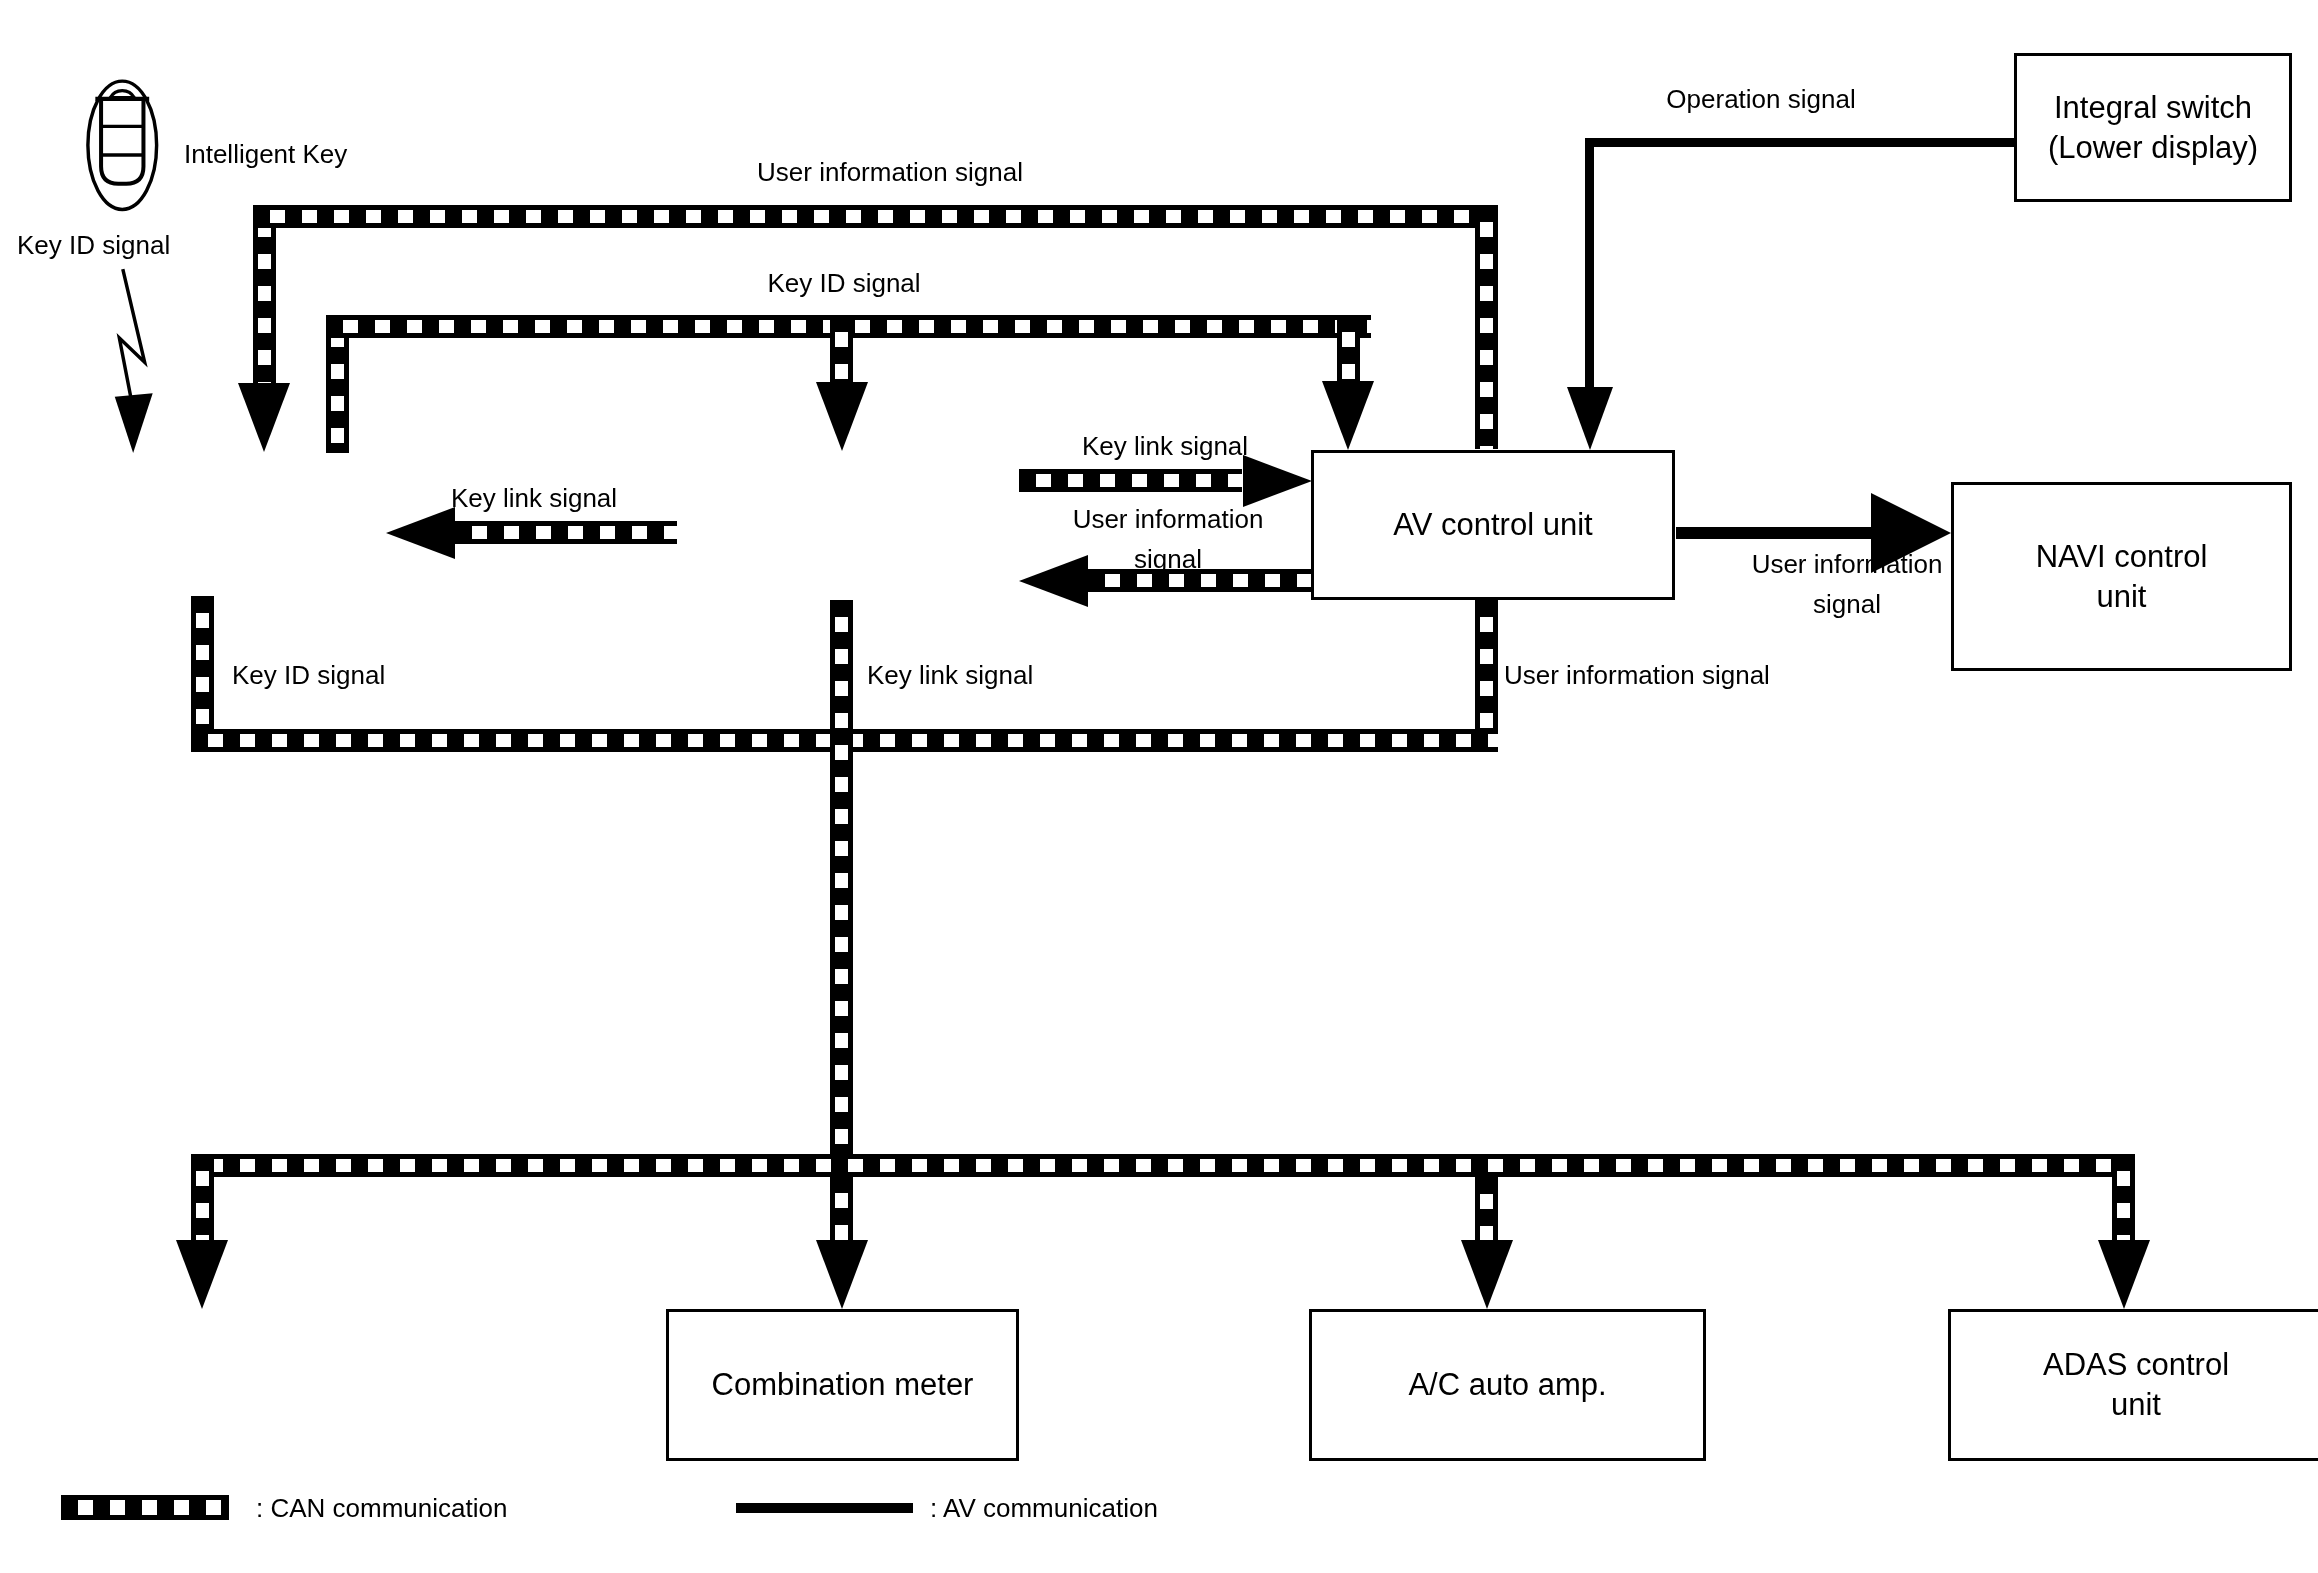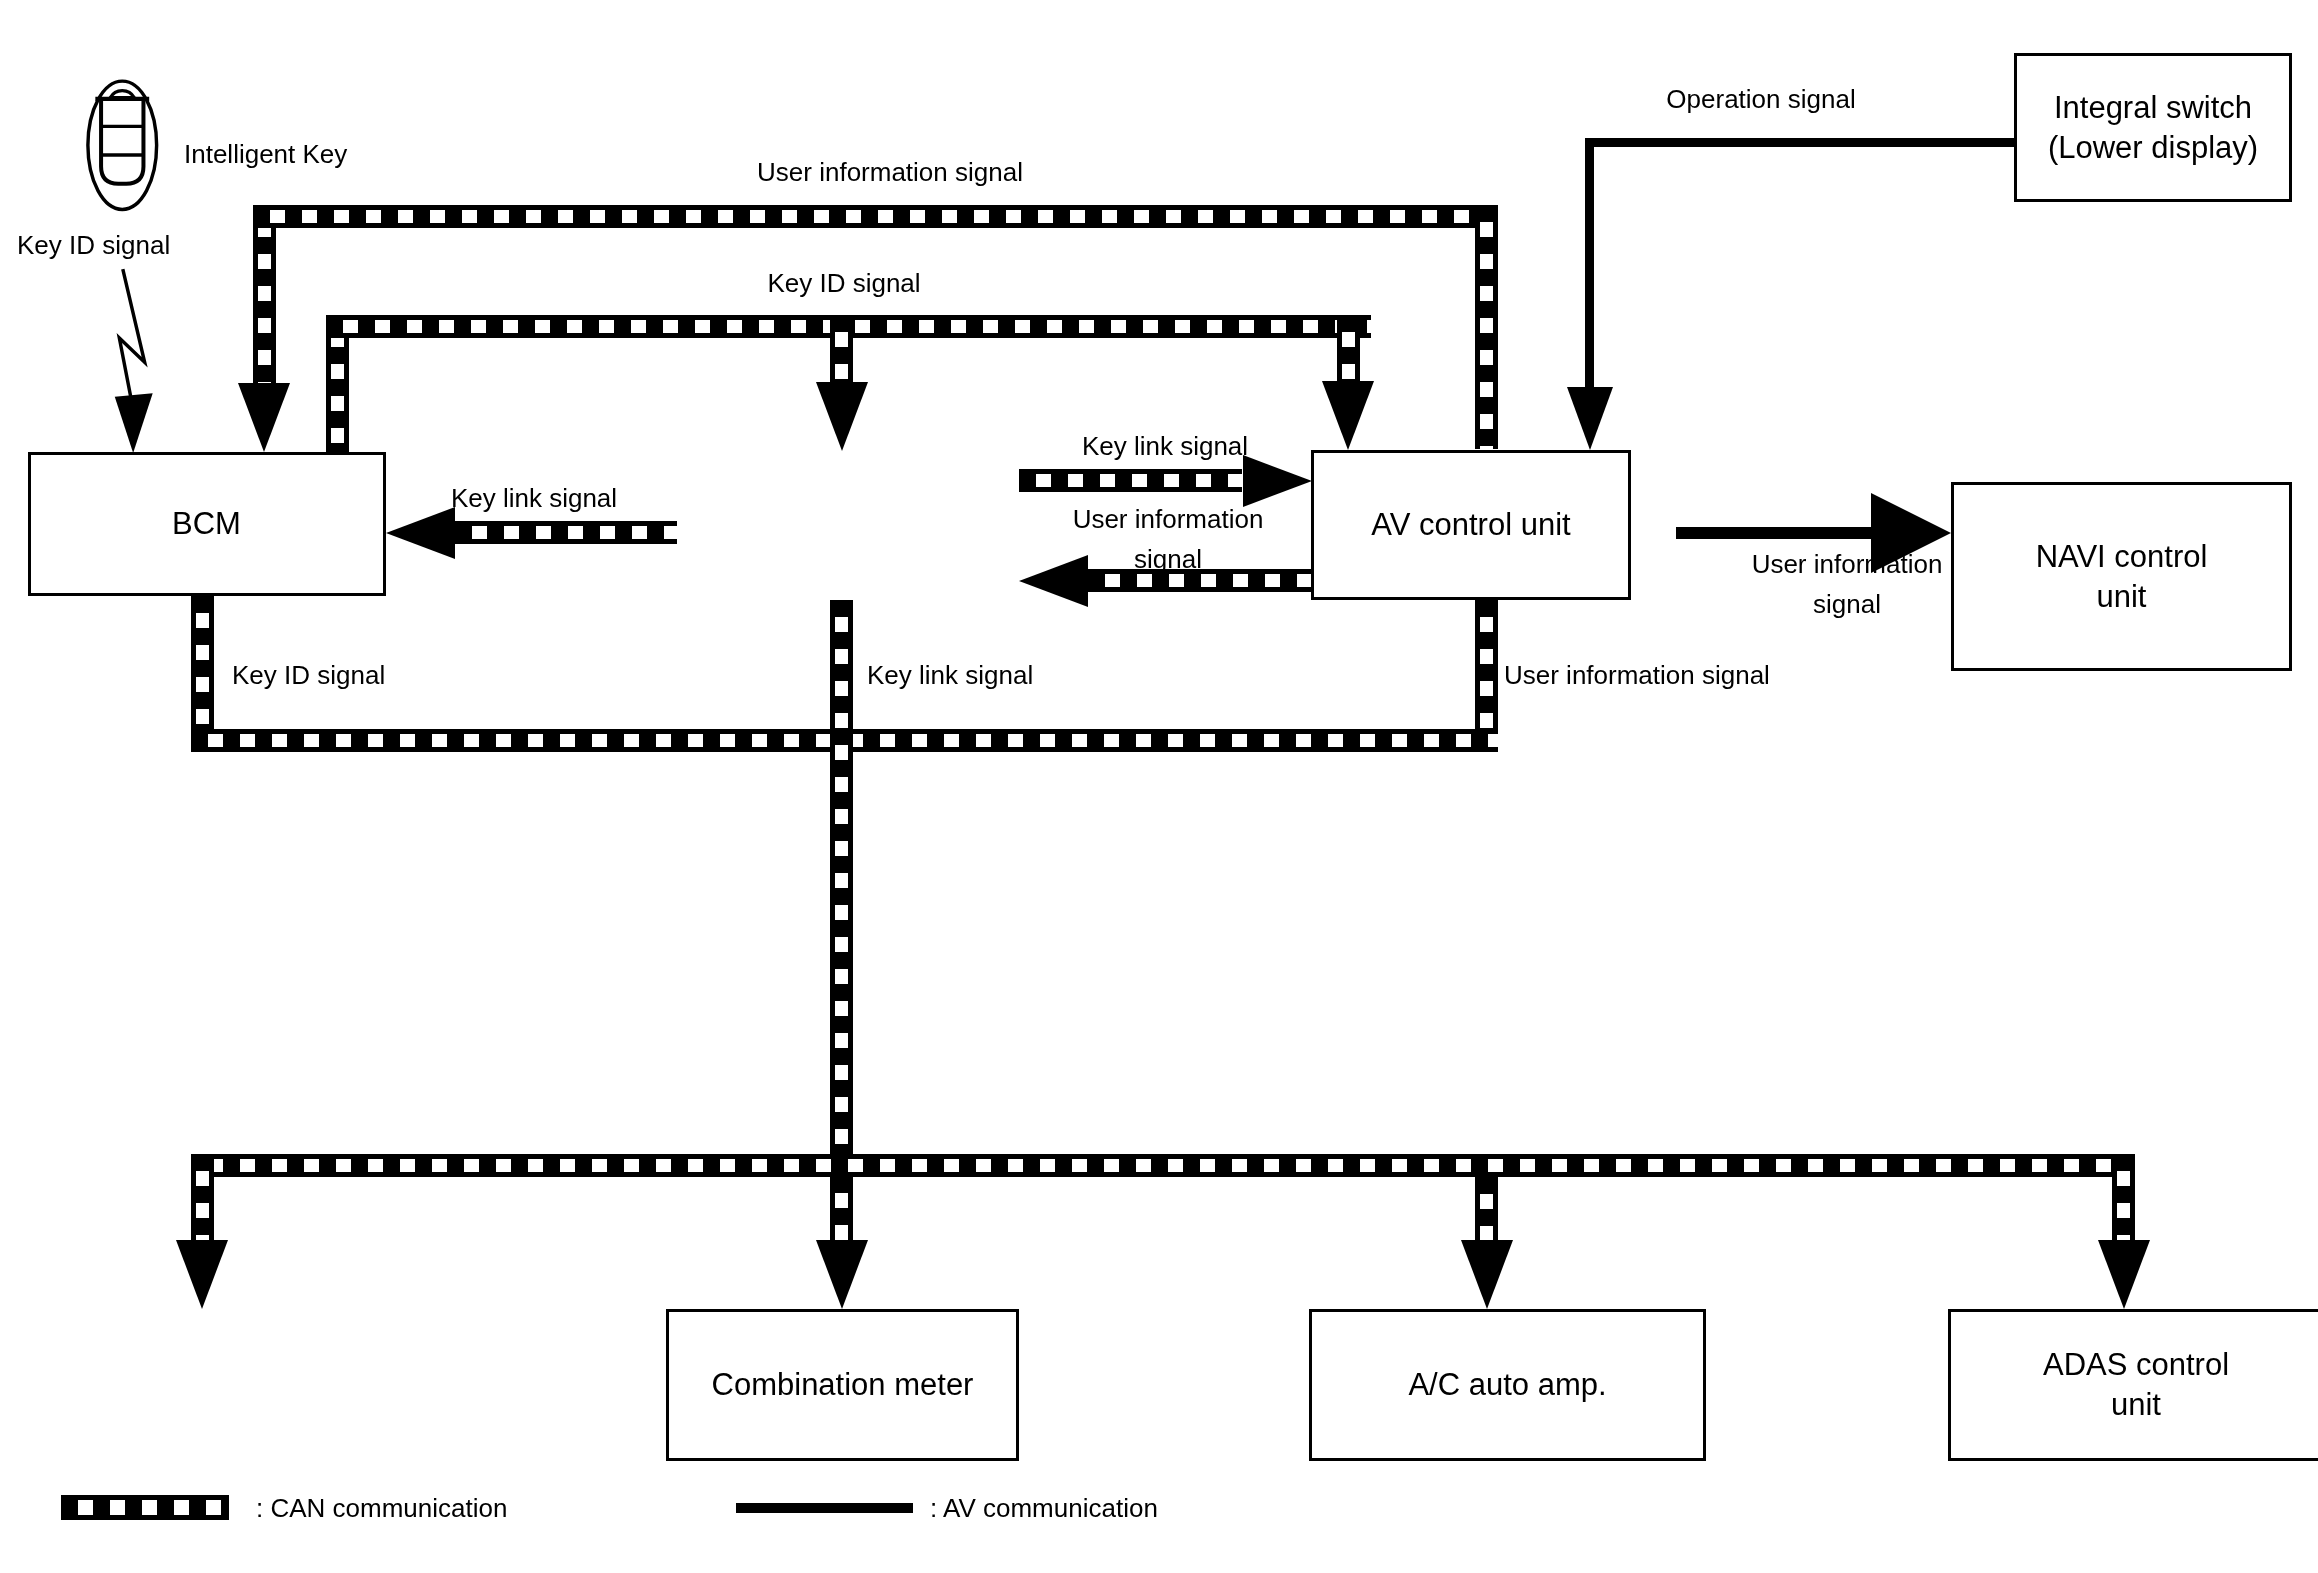--- a/index.html
+++ b/index.html
@@ -69,24 +69,23 @@
     <path d="M56 52 L56 170 Q56 200 86 200 L100 200 Q130 200 130 170 L130 52" fill="none" stroke="#000" stroke-width="7"></path>
     <line x1="56" y1="100" x2="130" y2="100" stroke="#000" stroke-width="6"></line>
     <line x1="56" y1="150" x2="130" y2="150" stroke="#000" stroke-width="6"></line>
   </svg>
 
   <svg style="left:86px;top:253px;" width="115" height="207" viewBox="0 0 200 360">
     <path d="M64 28 L102 190 L58 148 L82 272" fill="none" stroke="#000" stroke-width="6"></path>
     <polygon points="82,348 50,250 116,244" fill="#000"></polygon>
   </svg>
 
-  <div class="node" style="left:27.5px;top:452px;width:358px;height:144px;"><span>BCM</span></div>
 
 
-  <div class="node" style="left:1311px;top:450px;width:320px;height:150px;"><span>AV control unit</span></div>
+  <div class="node" style="left:1311px;top:450px;width:364px;height:150px;"><span>AV control unit</span></div>
 
   <div class="node" style="left:1951px;top:459px;width:341px;height:189px;margin-top:23px;"><span>NAVI control
 unit</span></div>
 
   <div class="node" style="left:2014px;top:53px;width:278px;height:149px;"><span>Integral switch
 (Lower display)</span></div>
 
 
   <div class="node" style="left:666px;top:1309px;width:353px;height:152px;"><span class="nowrap">Combination meter</span></div>
 

